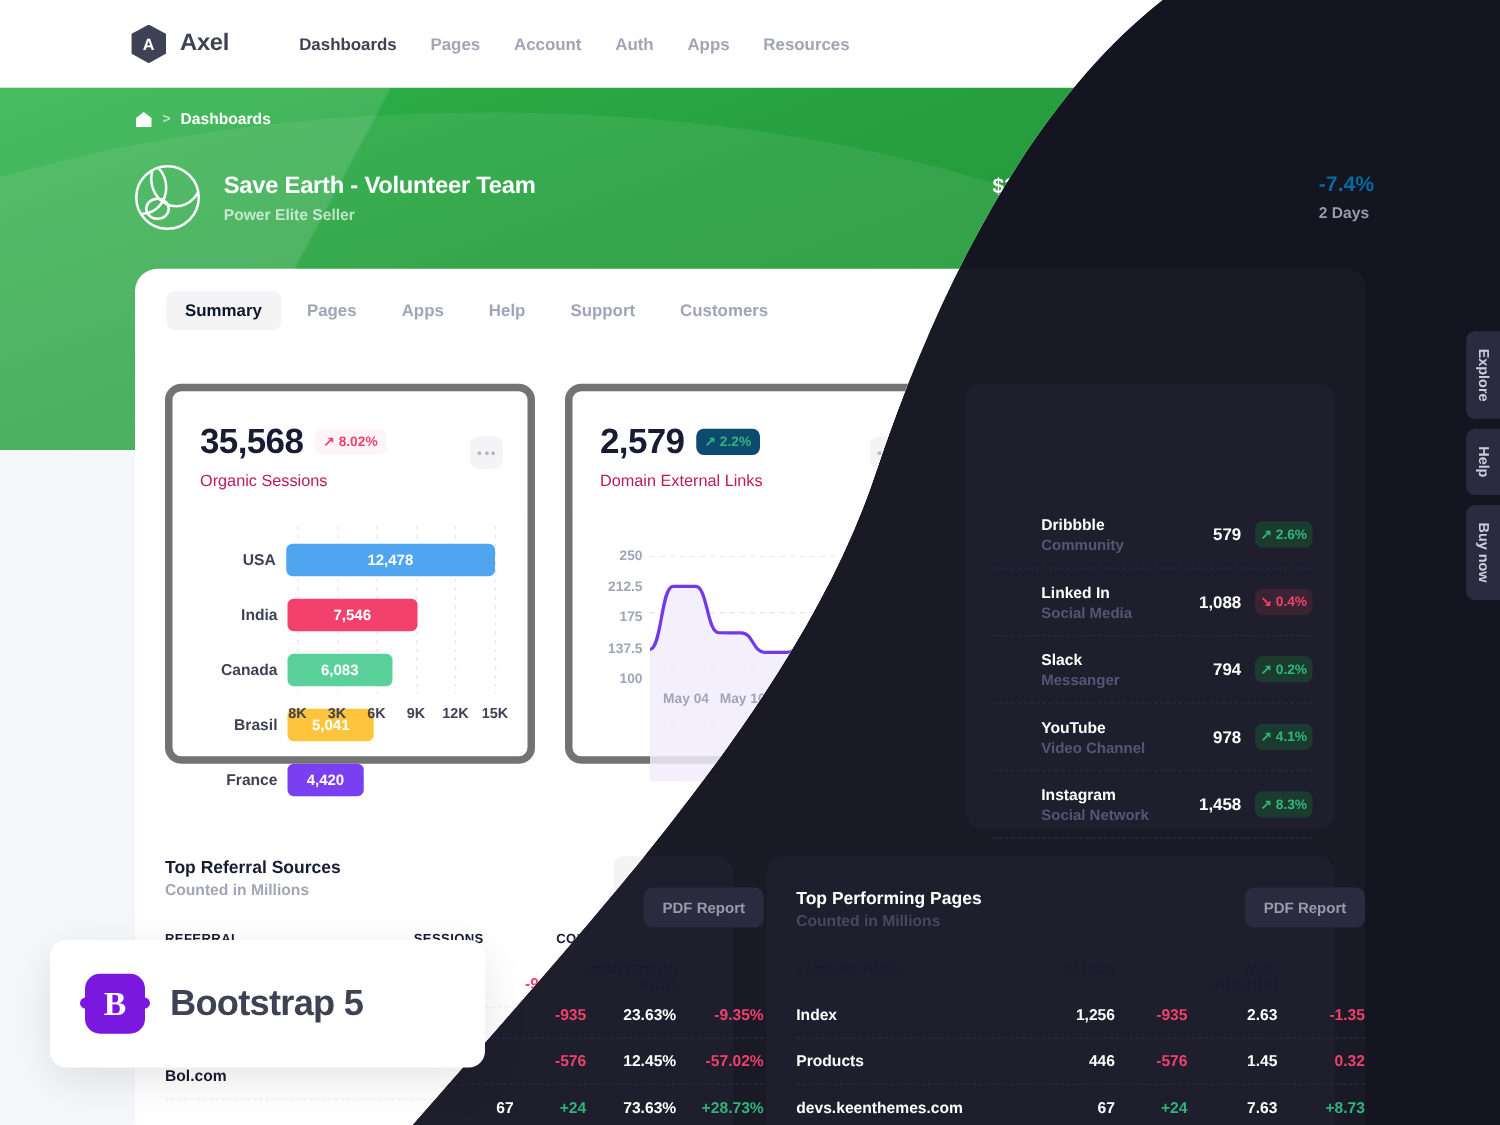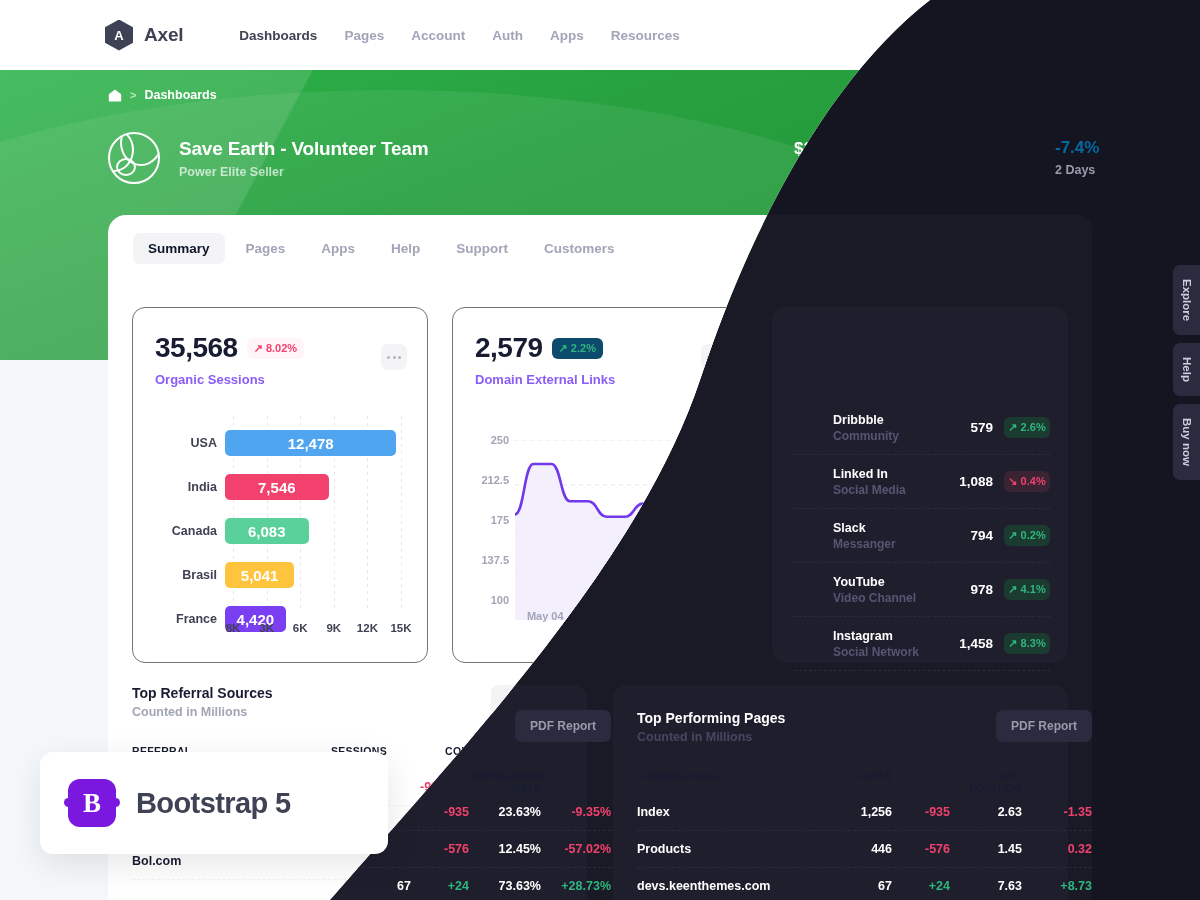--- a/index.html
+++ b/index.html
@@ -97,44 +97,44 @@
   .panel {
     position:absolute; top:215px; left:108px; width:984px; height:700px;
     background:#ffffff; border-radius:18px;
   }
   .tabs { position:absolute; top:18px; left:25px; display:flex; align-items:center; gap:6px; }
   .tab { font-size:13.5px; font-weight:600; color:#a1a5b7; padding:8px 15px; border-radius:7px; }
   .tab.active { color:#0f172a; background:#f4f4f6; }
 
   .cards { position:absolute; top:92px; left:24px; display:flex; gap:24px; }
   .card {
-    width:296px; height:356px; background:#fff; border:1px solid #737373; border-radius:13px;
+    width:296px; height:304px; background:#fff; border:6px solid #737373; border-radius:13px;
     position:relative; padding:24px 22px 0 22px;
   }
   .kpi-row { display:flex; align-items:center; gap:9px; }
   .kpi-num { font-size:28px; font-weight:bold; color:#181c32; letter-spacing:-.5px; }
   .badge { font-size:11px; font-weight:bold; padding:4px 7px; border-radius:6px; white-space:nowrap; }
   .badge.up-green { color:#1bc5bd; background:#0c4a6e; color:#2eb67d; }
   .badge.up-red { color:#f1416c; background:#fff5f8; }
-  .kpi-lbl { font-size:13px; font-weight:700; color:#8b5cf6; margin-top:8px; }
+  .kpi-lbl { font-size:13px; font-weight:400; color:#be185d; margin-top:8px; }
   .dots {
     position:absolute; top:36px; right:20px; width:26px; height:26px; border-radius:7px;
     background:#f4f4f6; display:flex; align-items:center; justify-content:center; gap:2.5px;
   }
   .dots i { width:3px; height:3px; border-radius:50%; background:#b5b5c3; display:block; }
 
   
   .barchart { position:absolute; left:22px; right:16px; top:108px; bottom:18px; }
   .grid-lines { position:absolute; left:78px; right:10px; top:0; bottom:32px; }
   .grid-lines i { position:absolute; top:0; bottom:0; width:1px;
     background:repeating-linear-gradient(to bottom,#e4e6ef 0 3px,transparent 3px 7px); }
   .bar-row { position:absolute; left:0; right:10px; height:26px; display:flex; align-items:center; }
   .bar-name { width:70px; font-size:12.5px; font-weight:600; color:#3f4254; text-align:right; padding-right:8px; }
   .bar { height:26px; border-radius:5px; display:flex; align-items:center; justify-content:center;
-    color:#fff; font-size:15px; font-weight:bold; }
+    color:#fff; font-size:12px; font-weight:bold; }
   .xaxis { position:absolute; left:78px; right:10px; bottom:6px; height:16px; }
   .xaxis span { position:absolute; font-size:11.5px; font-weight:bold; color:#3f4254; transform:translateX(-50%); }
 
   
   .linechart { position:absolute; left:22px; right:16px; top:108px; bottom:18px; }
   .yaxis span { position:absolute; right:0; font-size:11px; font-weight:600; color:#a1a5b7; transform:translateY(-50%); }
 
   
   .slist { position:absolute; left:22px; right:20px; top:96px; }
   .srow { display:flex; align-items:center; height:54px; border-bottom:1px dashed #eff2f5; }

